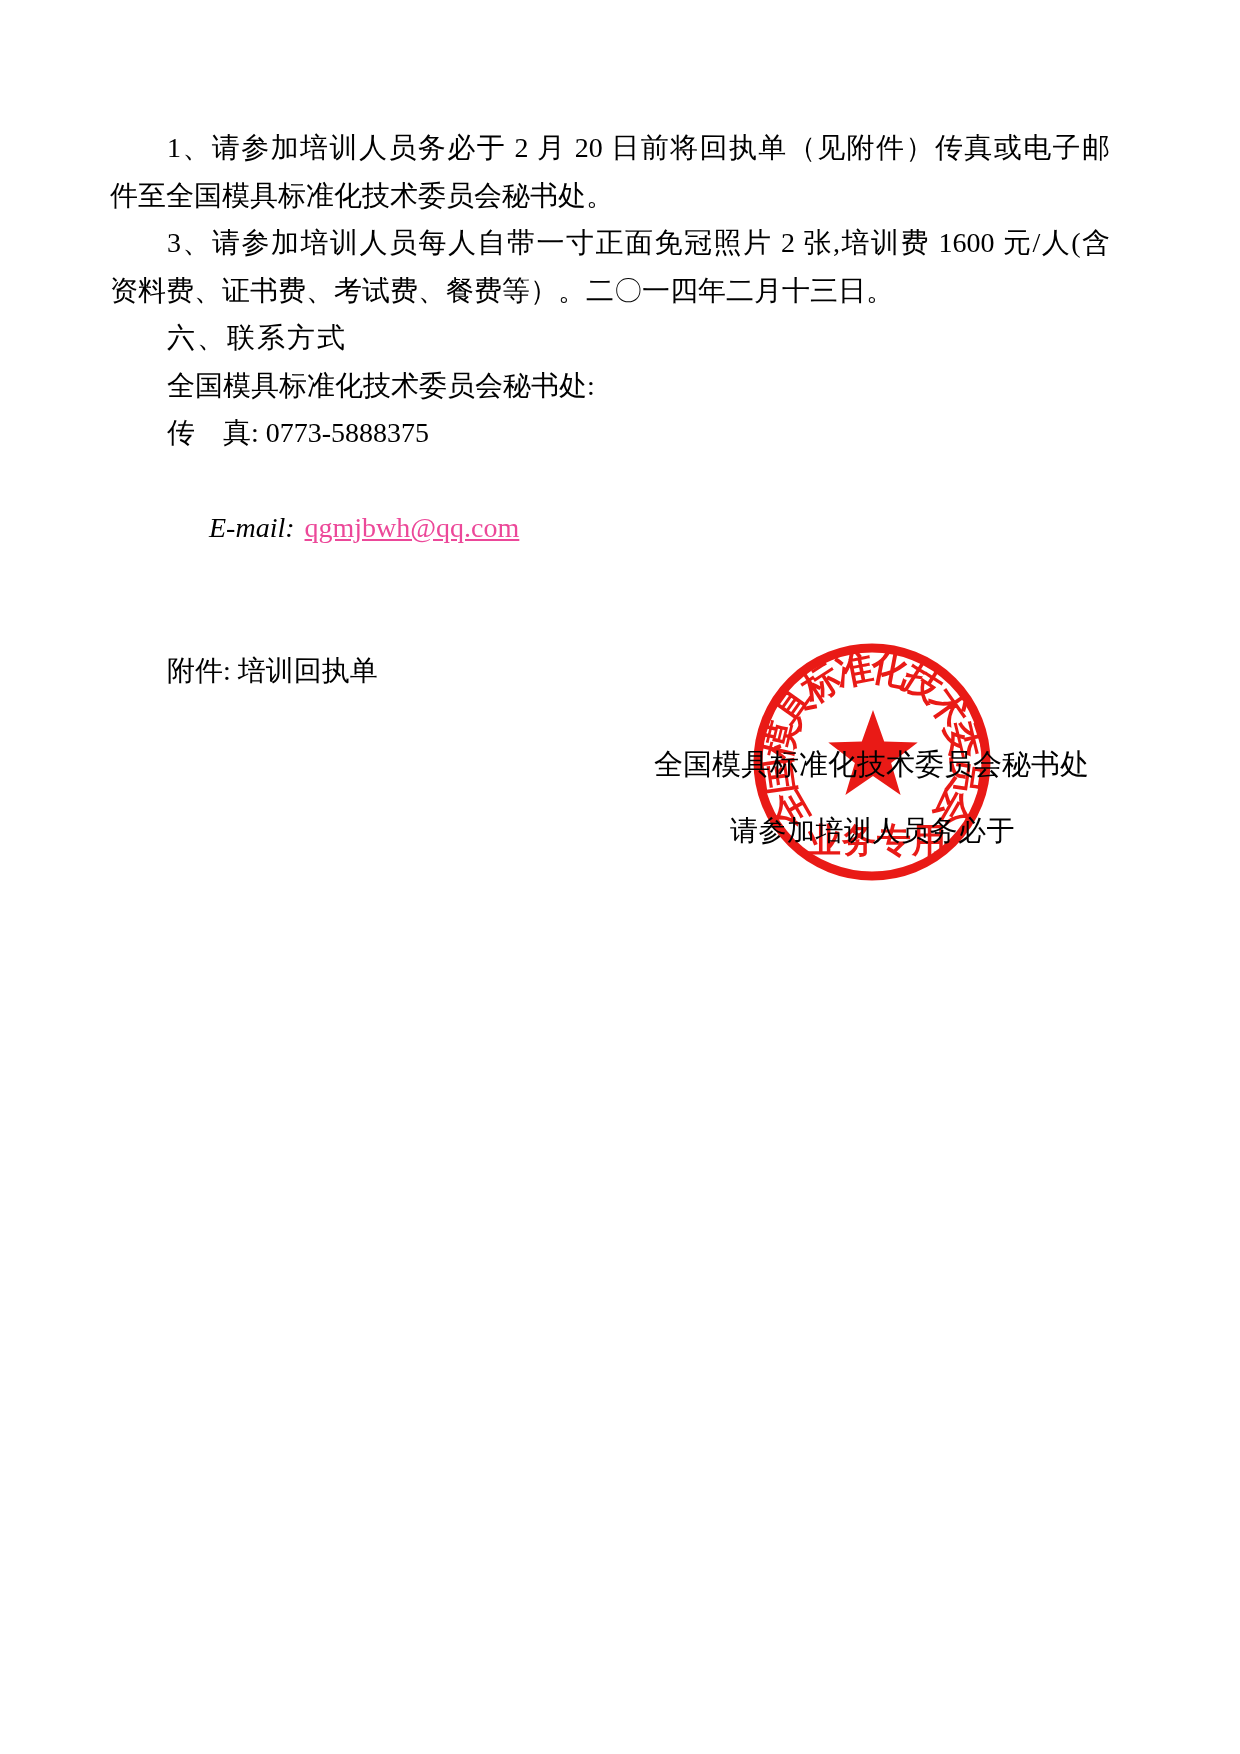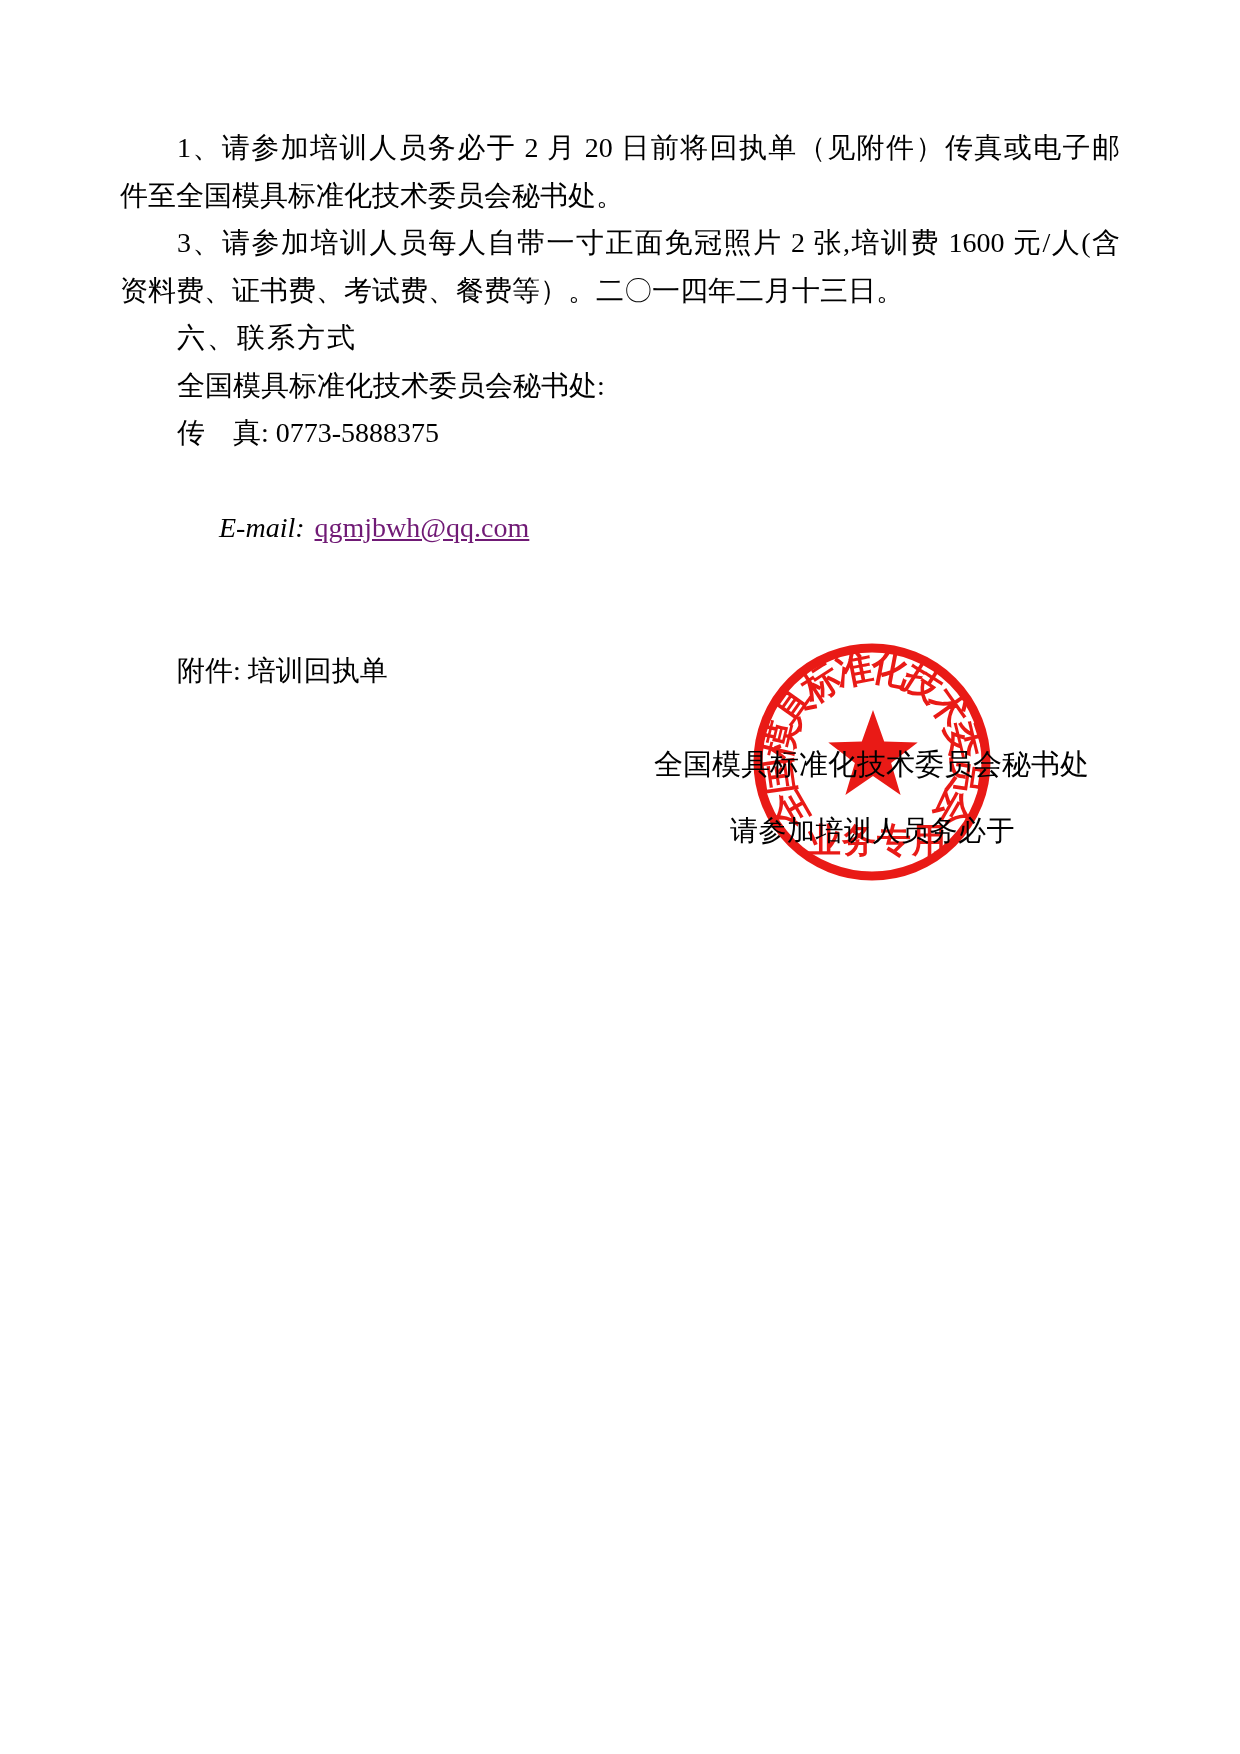--- a/index.html
+++ b/index.html
@@ -6,21 +6,21 @@
   body {
     width:1240px; height:1754px;
     background:#ffffff;
     position:relative;
     font-family:"Liberation Serif", serif;
     color:#000;
     overflow:hidden;
   }
   .page { position:absolute; inset:0; background:#ffffff; }
   .content {
-    position:absolute; left:120px; top:124px; width:1000px;
+    position:absolute; left:110px; top:124px; width:1000px;
   }
   .line {
     font-size:28px;
     line-height:47.5px;
     white-space:pre-wrap;
   }
   .indent { padding-left:57px; }
   .justify { text-align:justify; text-align-last:justify; }
   .heading { font-weight:400; font-family:"Liberation Sans", sans-serif; letter-spacing:2px; }
   .attachment { margin-top:48px; }
@@ -64,21 +64,21 @@
 
   <div class="content">
     <div class="line indent justify">1、请参加培训人员务必于 2 月 20 日前将回执单（见附件）传真或电子邮</div>
     <div class="line">件至全国模具标准化技术委员会秘书处。</div>
     <div class="line indent justify">3、请参加培训人员每人自带一寸正面免冠照片 2 张,培训费 1600 元/人(含</div>
     <div class="line">资料费、证书费、考试费、餐费等）。二〇一四年二月十三日。</div>
     <div class="line indent heading">六、联系方式</div>
     <div class="line indent">全国模具标准化技术委员会秘书处:</div>
     <div class="line indent">传　真: 0773-5888375</div>
     <div class="line indent">
-      <span class="email-label">E-mail:</span><a class="email-link" href="#" id="email-link" style="color: #701a75;">qgmjbwh@qq.com</a>
+      <span class="email-label">E-mail:</span><a class="email-link" href="#" id="email-link" style="color: #ec4899;">qgmjbwh@qq.com</a>
     </div>
     <div class="line indent attachment">附件: 培训回执单</div>
   </div>
 
   <div class="signature">全国模具标准化技术委员会秘书处</div>
   <div class="sigdate">请参加培训人员务必于</div>
 
   <svg class="seal-svg" id="seal-svg" viewBox="0 0 250 250" xmlns="http://www.w3.org/2000/svg" style="color: rgb(232, 16, 12);">
     <circle class="seal-ring" cx="124" cy="128" r="114"></circle>
     <polygon class="seal-star" points="125,76 136.2,107.6 169.7,108.5 143.1,128.9 152.6,161 125,142 97.4,161 106.9,128.9 80.3,108.5 113.8,107.6"></polygon>

